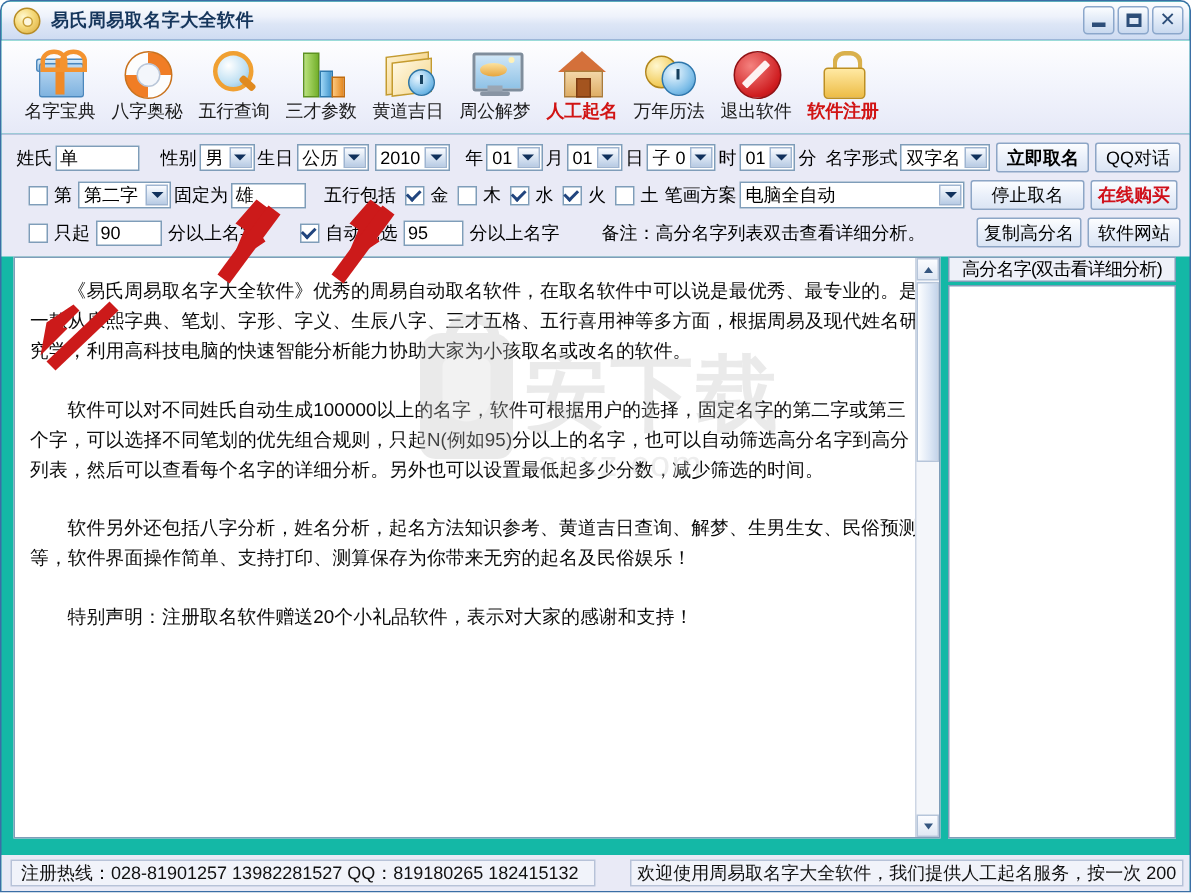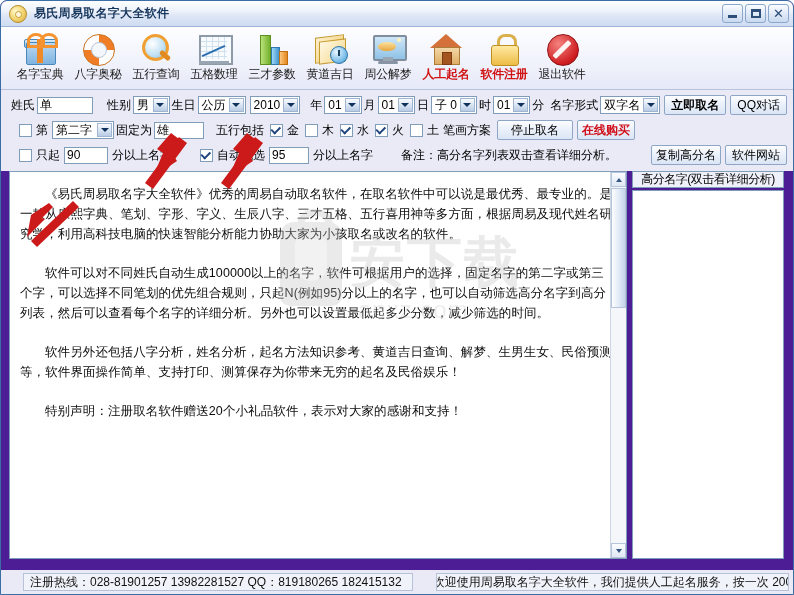--- a/index.html
+++ b/index.html
@@ -4,21 +4,21 @@
 <style>
   html,body{margin:0;padding:0;}
   body{
     width:794px;height:595px;overflow:hidden;
     font-family:"Liberation Sans","DejaVu Sans",sans-serif;
     font-size:12px;color:#000;
     background:#ffffff;
   }
   .window{
     position:relative;width:794px;height:595px;box-sizing:border-box;
-    background:#4c1d95;
+    background:#14b8a6;
     border:1px solid #3b6ea5;
     border-radius:7px 7px 0 0;
   }
 
   
   .titlebar{
     height:26px;box-sizing:border-box;
     background:linear-gradient(to bottom,#fdfefe 0%,#eef2fb 40%,#dde6f6 60%,#cfdcf2 100%);
     border-bottom:1px solid #9db6d8;
     border-radius:6px 6px 0 0;
@@ -217,21 +217,21 @@
     font-size:12px;display:flex;align-items:center;justify-content:center;color:#000;
     letter-spacing:-.5px;
   }
   .rp-list{
     height:369px;box-sizing:border-box;margin-top:2px;background:#fff;border:1px solid #7f9db9;
   }
 
   
   .statusbar{
     position:absolute;left:0;right:0;bottom:0;height:24px;box-sizing:border-box;
-    background:#e9eaf6;display:flex;align-items:center;padding:0 4px 0 22px;gap:4px;
+    background:#e9eaf6;display:flex;align-items:center;padding:0 4px 0 6px;gap:4px;
   }
   .sb-cell{
     height:18px;box-sizing:border-box;border:1px solid #b7c2d8;background:#f1f3fa;
     display:flex;align-items:center;padding:0 6px;font-size:12px;color:#111;overflow:hidden;white-space:nowrap;
   }
   .sb-left{width:390px;}
   .sb-right{flex:1;justify-content:center;margin-left:19px;}
 
   
   .arrowlayer{position:absolute;left:0;top:0;width:794px;height:595px;pointer-events:none;}
@@ -280,29 +280,20 @@
 
 
     <div class="tb-item">
       <div class="tb-ico ic-mag">
         <div class="lens"></div>
           <div class="hand"></div>
       </div>
       <div class="tb-lbl">五行查询</div>
     </div>
 
-    <div class="tb-item">
-      <div class="tb-ico ic-chart">
-        <div class="fr"></div>
-          <div class="grid"></div>
-          <div class="line"></div>
-          <div class="base"></div>
-      </div>
-      <div class="tb-lbl">五格数理</div>
-    </div>
 
     <div class="tb-item">
       <div class="tb-ico ic-bars">
         <div class="b1"></div>
           <div class="b2"></div>
           <div class="b3"></div>
       </div>
       <div class="tb-lbl">三才参数</div>
     </div>
 
@@ -328,35 +319,42 @@
 
     <div class="tb-item">
       <div class="tb-ico ic-house">
         <div class="roof"></div>
           <div class="body"></div>
           <div class="door"></div>
       </div>
       <div class="tb-lbl red">人工起名</div>
     </div>
 
+    <div class="tb-item">
+      <div class="tb-ico ic-wclk">
+        <div class="c1"></div>
+          <div class="c2"></div>
+      </div>
+      <div class="tb-lbl">万年历法</div>
+    </div>
+
+    <div class="tb-item">
+      <div class="tb-ico ic-stop">
+        <div class="ring"></div>
+          <div class="bar"></div>
+      </div>
+      <div class="tb-lbl">退出软件</div>
+    </div>
 
     <div class="tb-item">
       <div class="tb-ico ic-lock">
         <div class="sh"></div>
           <div class="bd"></div>
       </div>
       <div class="tb-lbl red">软件注册</div>
-    </div>
-
-    <div class="tb-item">
-      <div class="tb-ico ic-stop">
-        <div class="ring"></div>
-          <div class="bar"></div>
-      </div>
-      <div class="tb-lbl">退出软件</div>
     </div>
 
   </div>
 
   <div class="formpanel">
 
     <div class="frow">
       <span class="lbl">姓氏</span>
       <input class="tinput" style="width: 56px;" value="单">
       <span class="lbl" style="margin-left:14px">性别</span>
@@ -417,20 +415,24 @@
       <span class="lbl">金</span>
       <span class="cb" style="margin-left:4px"></span>
       <span class="lbl">木</span>
       <span class="cb on" style="margin-left:4px"></span>
       <span class="lbl">水</span>
       <span class="cb on" style="margin-left:4px"></span>
       <span class="lbl">火</span>
       <span class="cb" style="margin-left:4px"></span>
       <span class="lbl">土</span>
       <span class="lbl" style="">笔画方案</span>
+      <span class="sel" style="width:150px">
+        <span>电脑全自动</span>
+        <span class="arrow"></span>
+      </span>
       <span class="btn" style="width:76px">停止取名</span>
       <span class="btn red" style="width:58px">在线购买</span>
     </div>
 
     <div class="frow">
       <span class="cb" style="margin-left:10px"></span>
       <span class="lbl">只起</span>
       <input class="tinput" style="width: 44px; margin-left: 2px;" value="90">
       <span class="lbl" style="margin-left:4px">分以上名字</span>
       <span class="cb on" style="margin-left:26px"></span>

